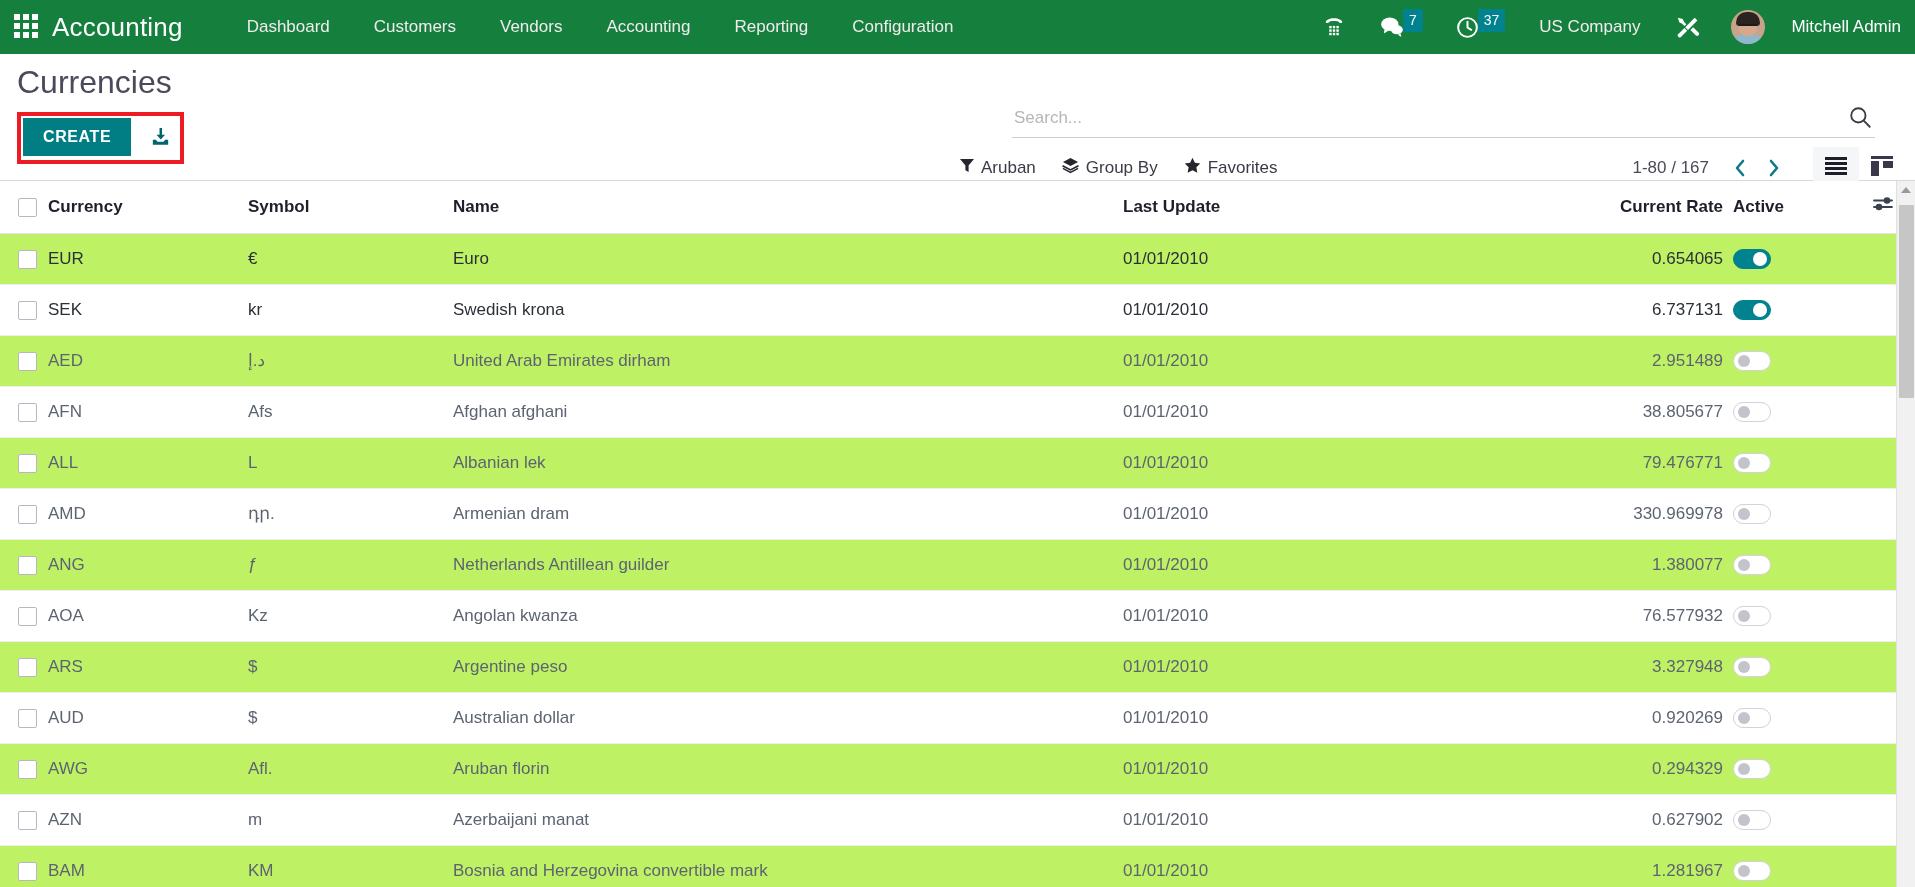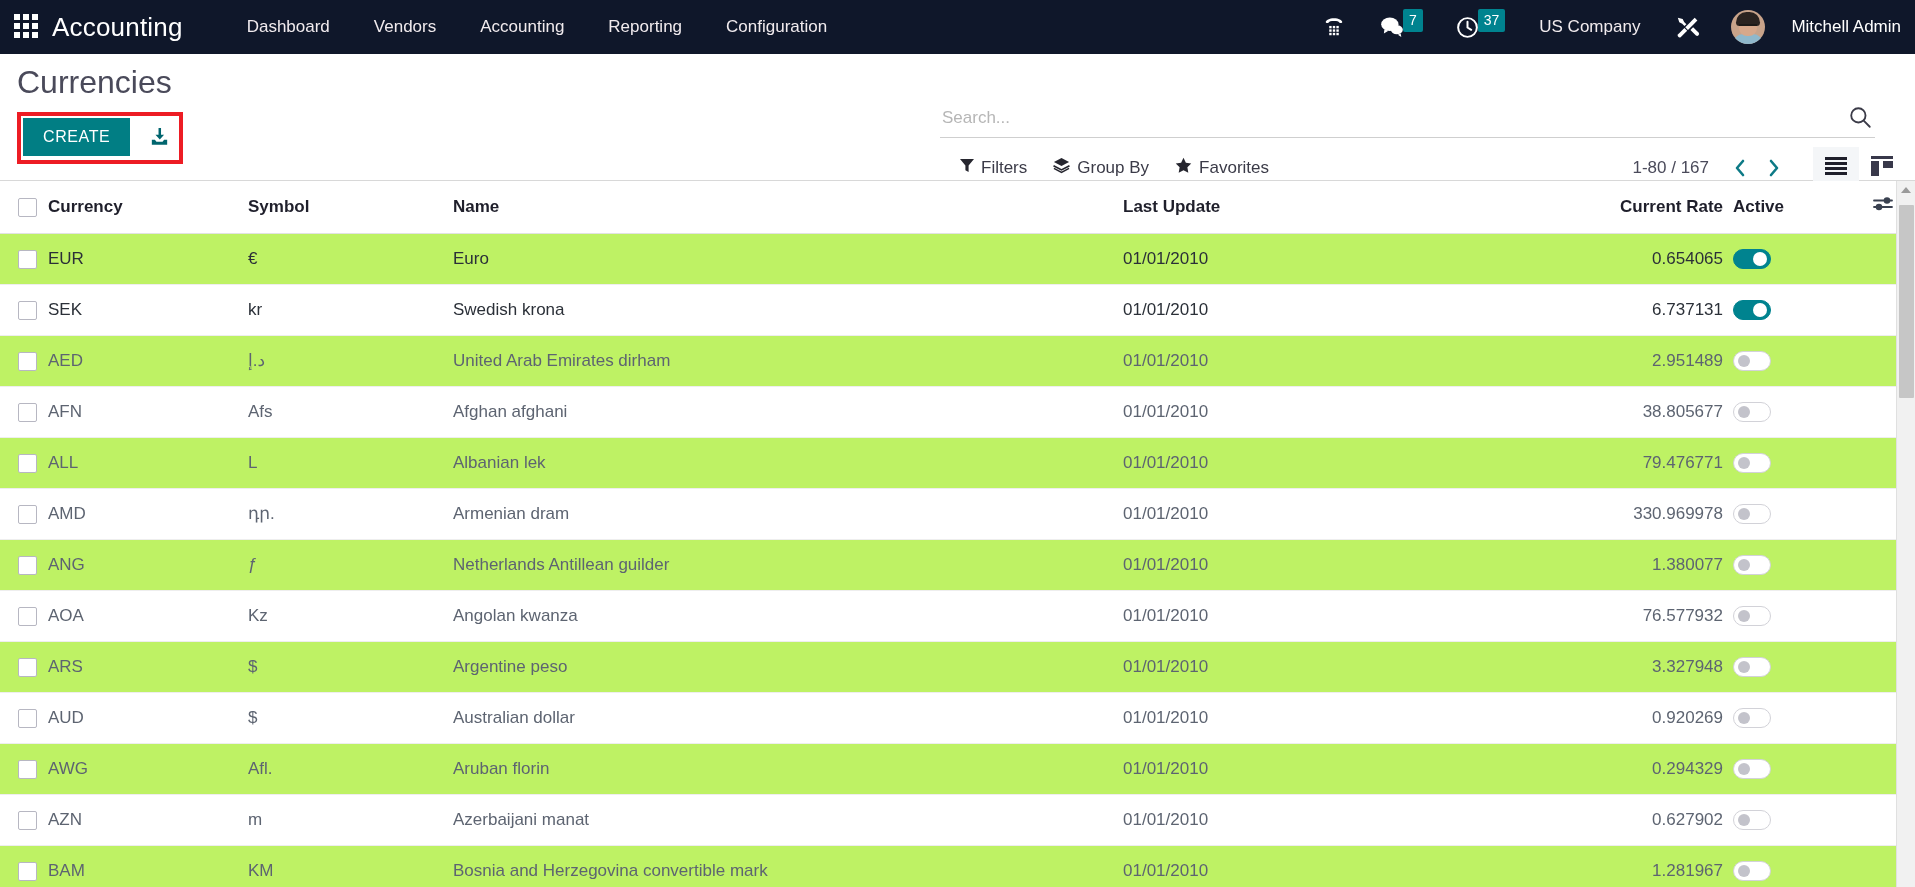--- a/index.html
+++ b/index.html
@@ -6,21 +6,21 @@
   html, body {
     width: 1915px; height: 887px;
     overflow: hidden;
     font-family: "Liberation Sans", sans-serif;
     background: #ffffff;
   }
 
   
   .navbar {
     height: 54px;
-    background: #0f172a;
+    background: #15803d;
     display: flex;
     align-items: center;
     color: #ffffff;
     position: relative;
   }
   .apps-grid {
     width: 26px; height: 26px;
     margin-left: 14px; margin-right: 12px;
     display: grid;
     grid-template-columns: repeat(3, 6px);
@@ -150,33 +150,33 @@
     align-items: center;
     gap: 14px;
     position: relative;
     top: -2px;
   }
   .btn-create {
     background: #017E84;
     color: #ffffff;
     border: none;
     font-size: 16px;
-    font-weight: 400;
+    font-weight: 700;
     letter-spacing: .6px;
     padding: 11px 20px;
     cursor: pointer;
     font-family: "Liberation Sans", sans-serif;
     line-height: 1;
   }
   .import-icon { cursor: pointer; display: flex; align-items: center; padding: 2px 4px; }
 
   
   .cp-search {
     position: absolute;
-    left: 940px;
+    left: 1012px;
     right: 40px;
     top: 50px;
   }
   .search-row {
     display: flex;
     align-items: flex-end;
     border-bottom: 1px solid #cfcfcf;
     padding-bottom: 7px;
   }
   .search-input {
@@ -351,20 +351,21 @@
       <i></i>
       <i></i>
       <i></i>
       <i></i>
       <i></i>
   </div>
   <div class="brand">Accounting</div>
 
   <div class="menu">
     <div class="menu-item">Dashboard</div>
+    <div class="menu-item">Customers</div>
     <div class="menu-item">Vendors</div>
     <div class="menu-item">Accounting</div>
     <div class="menu-item">Reporting</div>
     <div class="menu-item">Configuration</div>
   </div>
 
   <div class="nav-right">
     <div class="nav-icon-wrap">
       <svg width="26" height="26" viewBox="0 0 24 24" fill="#ffffff">
         <path d="M12 4c-4.2 0-7.6 1.9-7.6 3.4 0 .6.5 1 1.2 1 .8 0 1.4-.4 1.7-.9.3-.5 1.9-1 4.7-1s4.4.5 4.7 1c.3.5.9.9 1.7.9.7 0 1.2-.4 1.2-1C19.6 5.9 16.2 4 12 4z"></path>
@@ -451,21 +452,21 @@
   </div>
 
   <div class="cp-bottom">
     <div class="filter-group">
       <div class="filter-btn">
         <span>
           <svg width="14" height="15" viewBox="0 0 14 15" fill="#26262f">
               <path d="M0 1h14L8.6 7.6V14L5.4 12.2V7.6z"></path>
             </svg>
         </span>
-        <span>Filters</span>
+        <span>Aruban</span>
       </div>
       <div class="filter-btn">
         <span>
           <svg width="17" height="17" viewBox="0 0 18 18" fill="#26262f">
             <path d="M9 1L17 5.2 9 9.4 1 5.2z"></path>
             <path d="M1 8.4L9 12.6l8-4.2.9 1.6L9 14.6.1 10z"></path>
             <path d="M1 12.1L9 16.3l8-4.2" stroke="#26262f" stroke-width="1.6" fill="none"></path>
           </svg>
         </span>
         <span>Group By</span>

